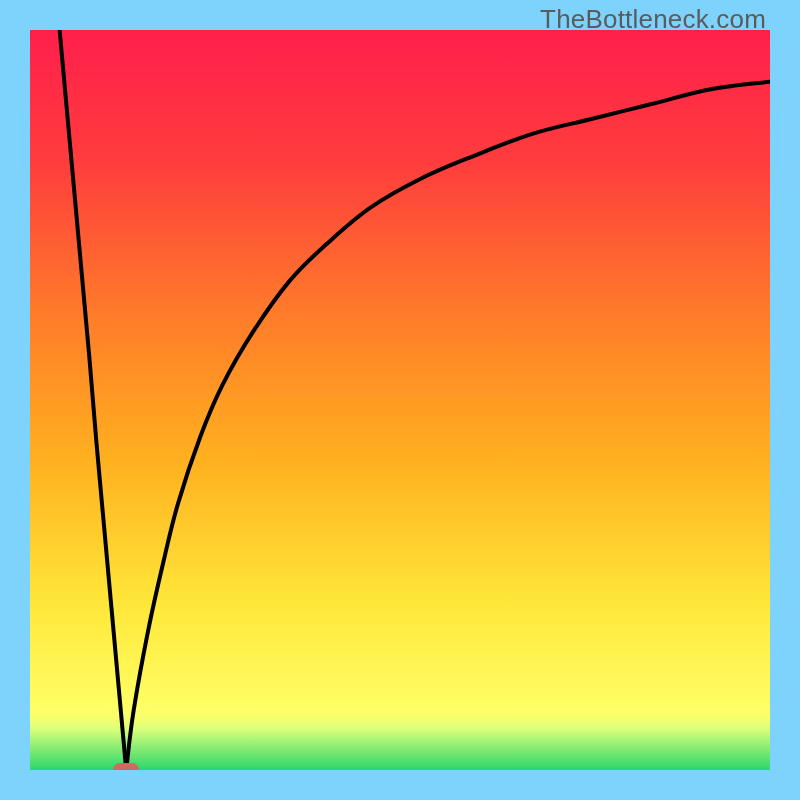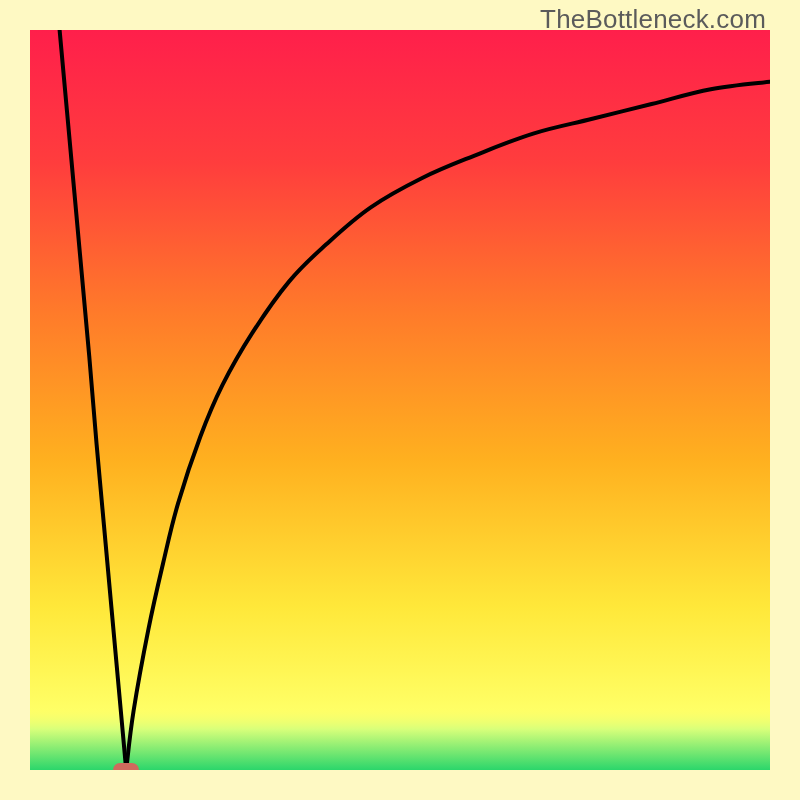--- a/index.html
+++ b/index.html
@@ -10,21 +10,21 @@
     background: #000;
     overflow: hidden;
     font-family: Arial, Helvetica, sans-serif;
   }
   .frame {
     position: absolute;
     left: 0;
     top: 0;
     width: 800px;
     height: 800px;
-    background: #fef9c3;
+    background: #7dd3fc;
   }
   .plot {
     position: absolute;
     left: 30px;
     top: 30px;
     width: 740px;
     height: 740px;
     overflow: hidden;
   }
   .watermark {

